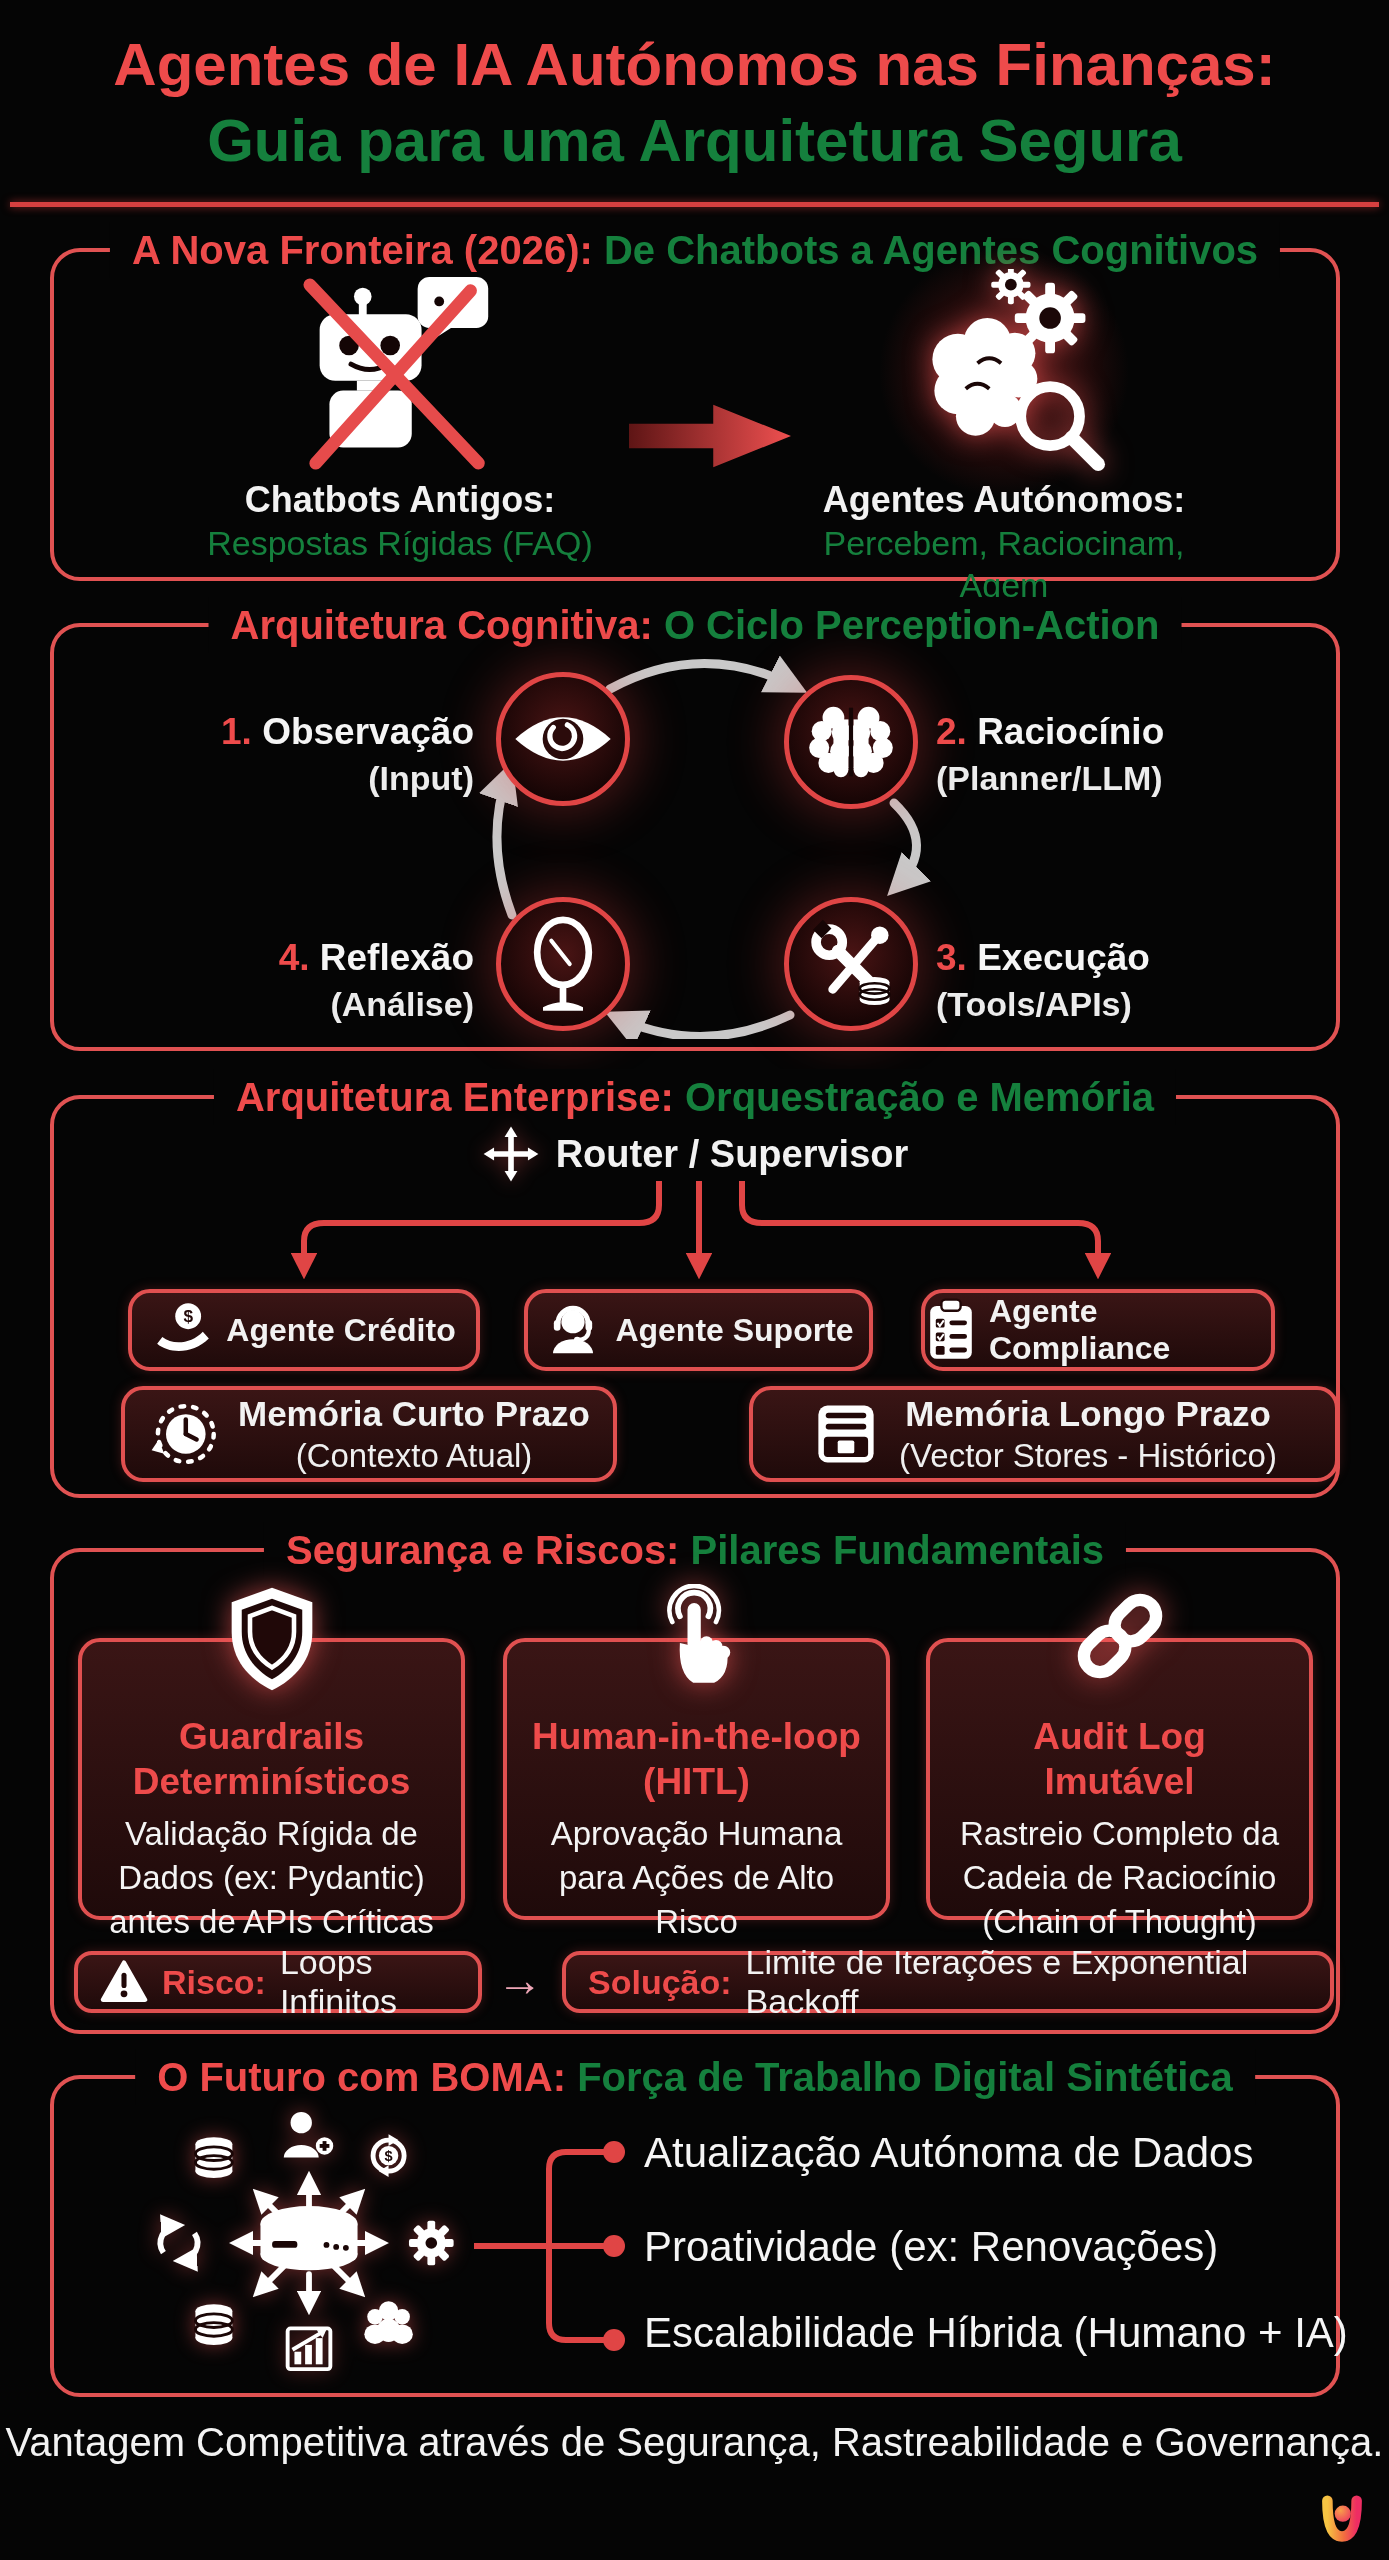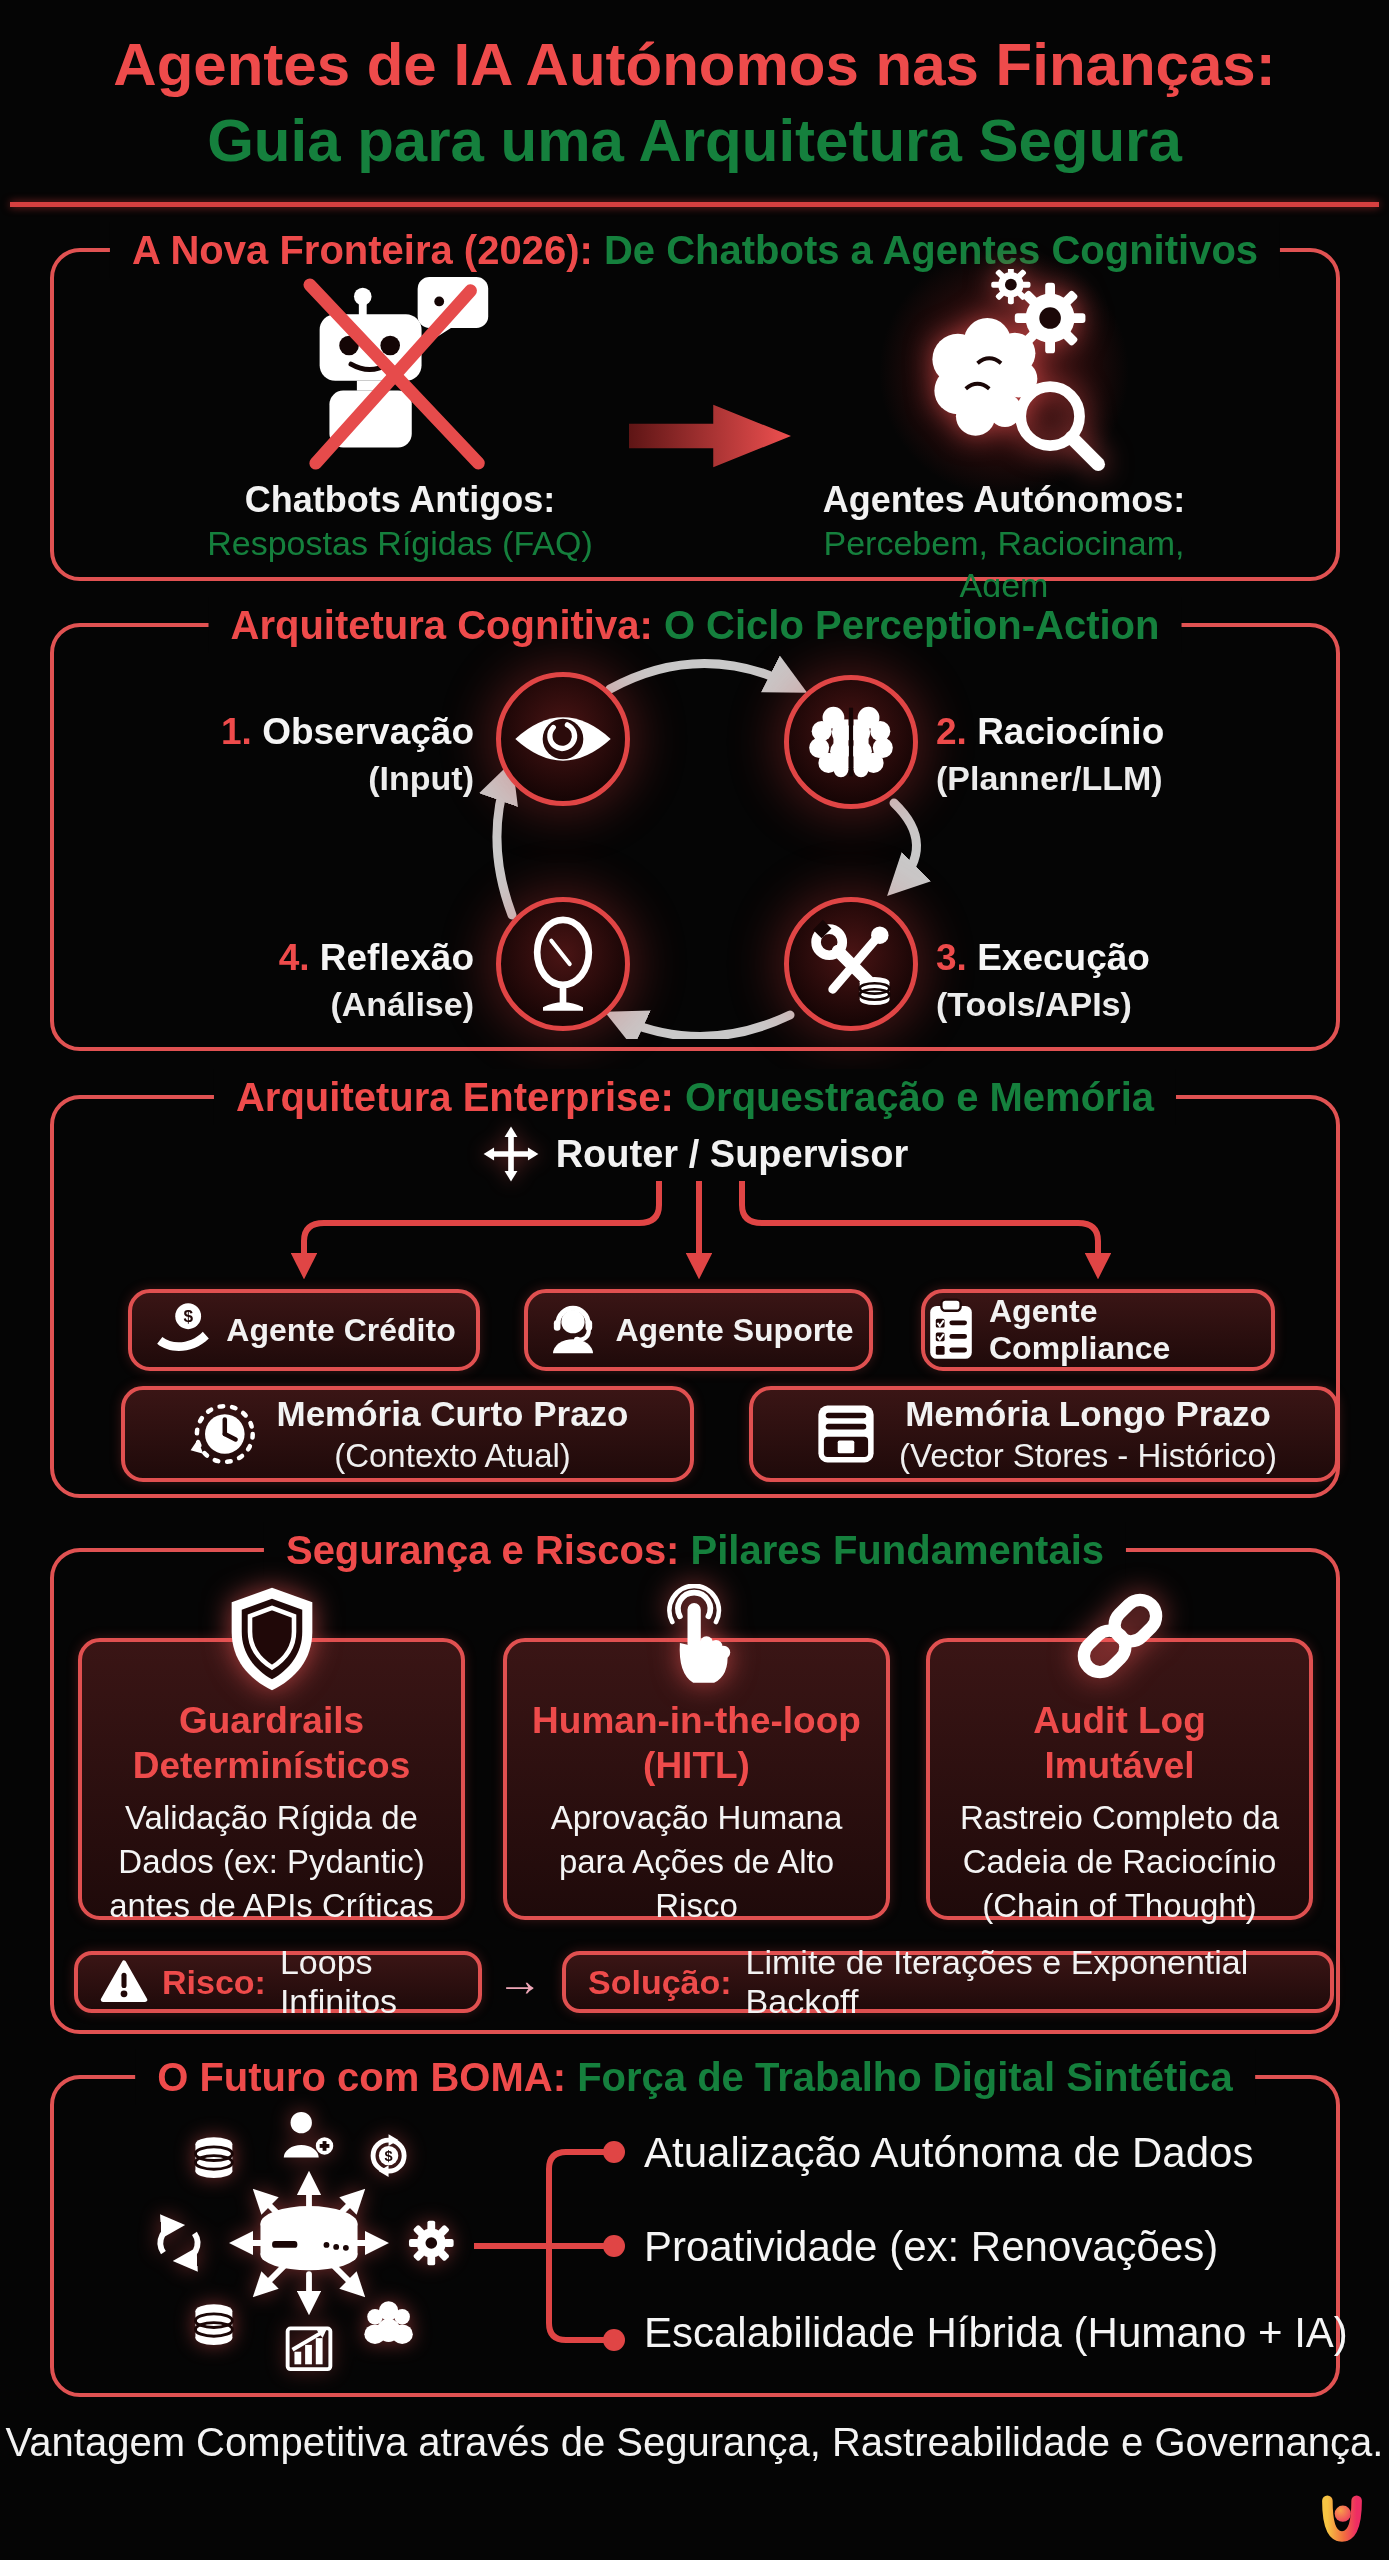--- a/index.html
+++ b/index.html
@@ -49,21 +49,21 @@
               justify-content:center;gap:16px;font-size:38px;font-weight:bold;}
   .agent{position:absolute;top:190px;height:82px;display:flex;align-items:center;justify-content:center;
          gap:12px;font-size:32px;font-weight:bold;box-sizing:border-box;}
   .mem{position:absolute;top:287px;height:96px;display:flex;align-items:center;justify-content:center;
        gap:18px;box-sizing:border-box;}
   .mem-title{font-size:35px;font-weight:bold;line-height:43px;text-align:center;}
   .mem-sub{font-size:33px;line-height:41px;text-align:center;color:#efefef;}
   
   .pillar{position:absolute;top:86px;width:387px;height:282px;box-sizing:border-box;text-align:center;}
   .pillar-icon{position:absolute;top:-58px;left:50%;transform:translateX(-50%);}
-  .pillar-title{margin-top:56px;font-size:37px;font-weight:bold;color:#ee4b4b;line-height:45px;}
+  .pillar-title{margin-top:72px;font-size:37px;font-weight:bold;color:#ee4b4b;line-height:45px;}
   .pillar-body{margin:8px 20px 0;font-size:33px;line-height:44px;color:#f4f4f4;}
   .risk-box{position:absolute;top:399px;height:62px;border-radius:18px;display:flex;align-items:center;
             gap:14px;padding:15px 22px;box-sizing:border-box;font-size:34px;}
   .risk-box .lbl{color:#ee4b4b;font-weight:bold;}
   .pink-arrow{position:absolute;top:401px;font-size:46px;color:#eda6b6;font-weight:bold;}
   
   .bullet{position:absolute;left:590px;font-size:42px;line-height:52px;color:#f5f5f5;white-space:nowrap;}
   
   .footer{position:absolute;left:0;top:2420px;width:1389px;text-align:center;font-size:40px;color:#f3f3f3;}
   .logo{position:absolute;left:1316px;top:2492px;}
@@ -352,21 +352,21 @@
             <rect x="13" y="60" width="11" height="11" rx="2"></rect>
               <rect x="30" y="62" width="22" height="6" rx="3"></rect>
           </g>
           <path d="M15 31 l3 4 5 -7" stroke="#fff" stroke-width="2.5" fill="none"></path>
           <path d="M15 48 l3 4 5 -7" stroke="#fff" stroke-width="2.5" fill="none"></path>
         </svg>
       </span>
       <span>Agente Compliance</span>
     </div>
 
-    <div class="mem card" style="left:67px;width:573px;">
+    <div class="mem card" style="left:67px;width:496px;">
       <span>
         <svg width="72" height="72" viewBox="0 0 80 80">
           <circle cx="42" cy="40" r="31" fill="none" stroke="#fff" stroke-width="5" stroke-dasharray="4 10" stroke-linecap="round"></circle>
           <circle cx="42" cy="40" r="22" fill="#fff"></circle>
           <line x1="42" y1="40" x2="42" y2="24" stroke="#220808" stroke-width="5" stroke-linecap="round"></line>
           <line x1="42" y1="40" x2="54" y2="46" stroke="#220808" stroke-width="5" stroke-linecap="round"></line>
           <polygon points="4,58 18,62 12,46" fill="#fff"></polygon>
         </svg>
       </span>
       <div>

